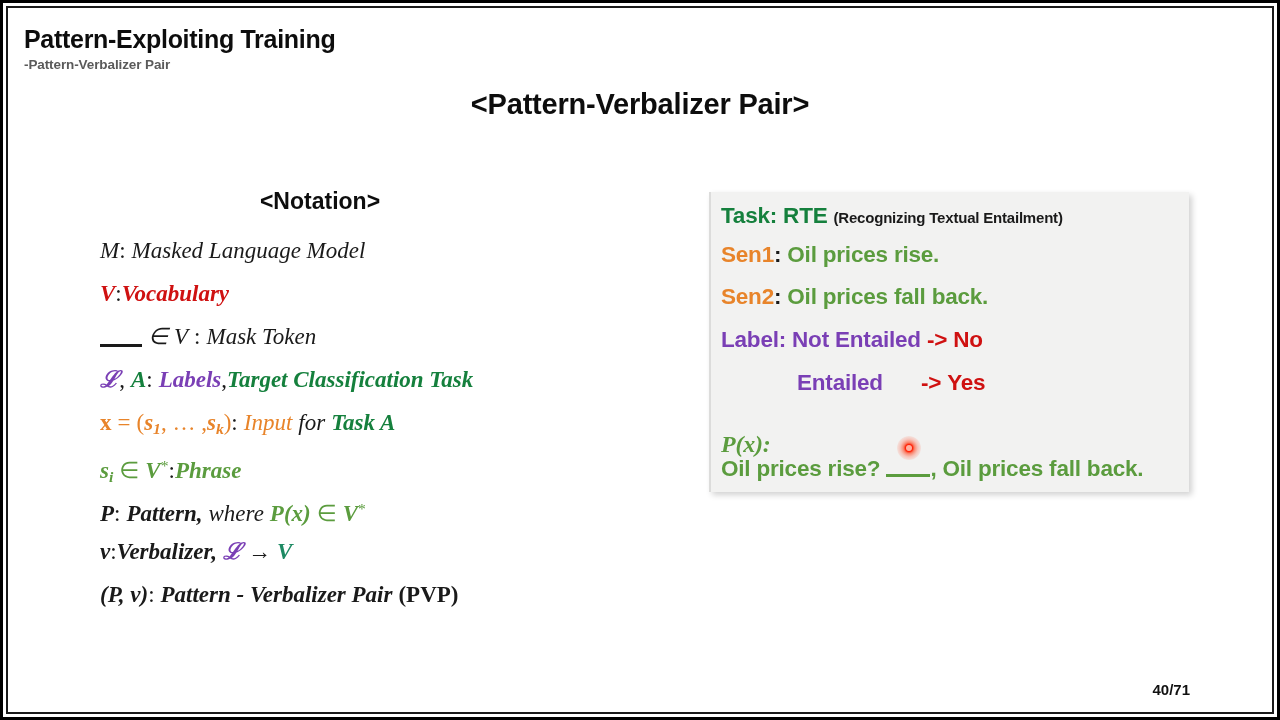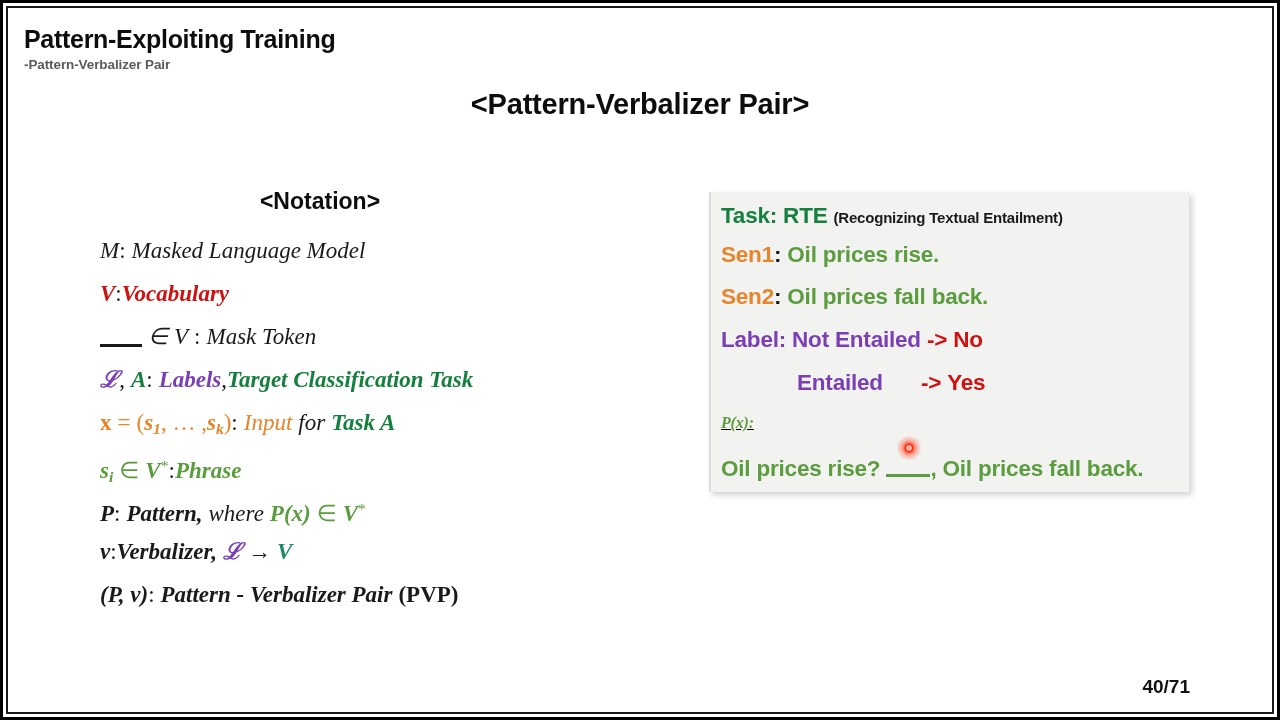--- a/index.html
+++ b/index.html
@@ -123,21 +123,21 @@
     font-family: "Liberation Sans", sans-serif;
     font-weight: bold;
     font-size: 22.5px;
     letter-spacing: -0.2px;
   }
   #ex-task   { top: 11px; }
   #ex-sen1   { top: 50px; }
   #ex-sen2   { top: 92px; }
   #ex-label  { top: 135px; }
   #ex-label2 { top: 178px; left: 86px; }
-  #ex-px     { top: 222px; font-family:"Liberation Serif", serif; font-style: italic; font-size: 16px; text-decoration: underline;}
+  #ex-px     { top: 239px; font-family:"Liberation Serif", serif; font-style: italic; font-size: 24px;}
   #ex-pattern{ top: 264px; }
 
   .c-blue    { color: #15803d; }
   .c-orange  { color: #e8842a; }
   .c-green   { color: #5b9c3e; }
   .c-purple  { color: #7a3fb5; }
   .c-red     { color: #cf1111; }
   .c-dark    { color: #1a1a1a; }
 
   .paren-note {
@@ -174,21 +174,21 @@
     width: 6px; height: 6px;
     border-radius: 50%;
     background: #ffb0a0;
     box-shadow: 0 0 2px 1px #ff1500;
   }
 
   
   #page-number {
     position: absolute;
     right: 34px; bottom: 22px;
-    font-size: 19px;
+    font-size: 15px;
     font-weight: bold;
     color: #111111;
   }
 </style>
 </head>
 <body>
 
 <div id="slide-canvas">
 
   <div id="slide-outer"></div>

